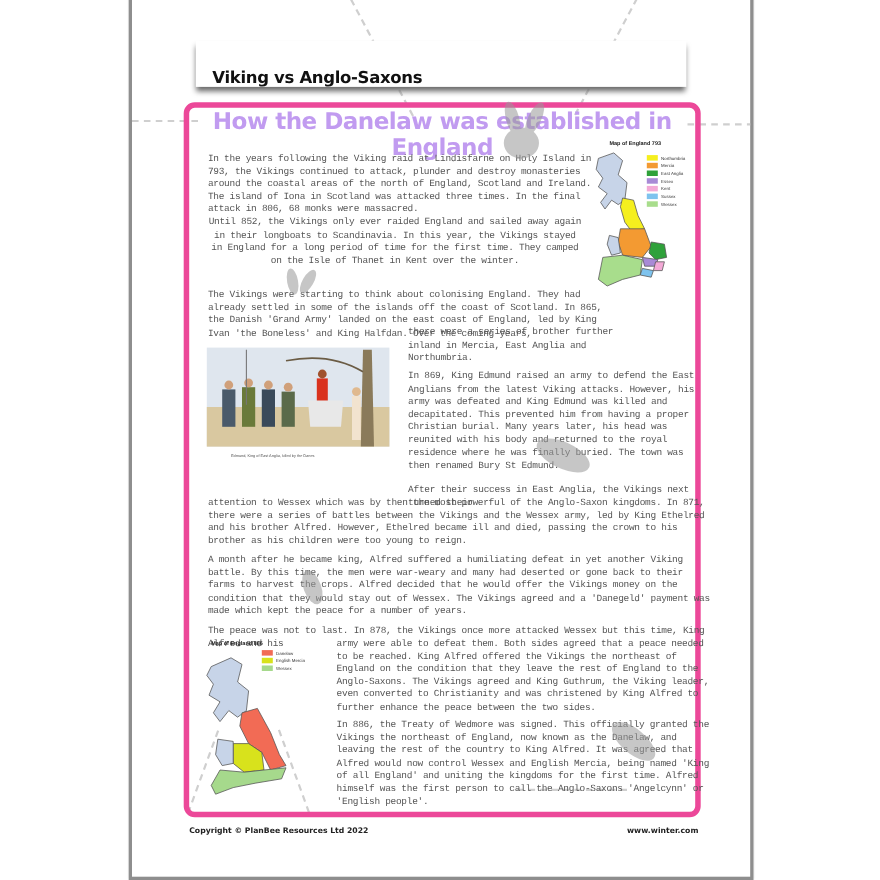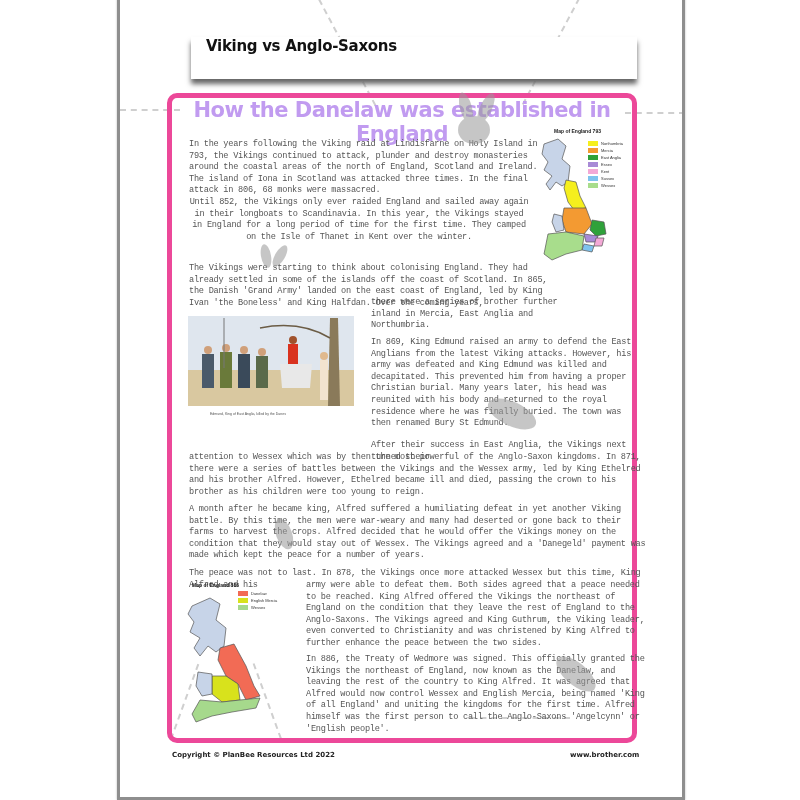--- a/index.html
+++ b/index.html
@@ -1,19 +1,19 @@
 <!DOCTYPE html>
 <html><head>
 <meta charset="utf-8">
 <style>
   html, body { margin: 0; padding: 0; }
   body { width: 800px; height: 800px; background: #ffffff; position: relative; overflow: hidden; font-family: "DejaVu Sans", sans-serif; }
   .page { position: absolute; left: 117px; top: -4px; width: 562px; height: 798px; background: #fff; border: 3px solid #8e8e8e; box-shadow: 0 0 2px #bbb; overflow: hidden; }
   .dash { position: absolute; border-top: 2px dashed #cfcfcf; transform-origin: 0 0; }
-  .header { position: absolute; left: 71px; top: 38px; width: 446px; height: 42px; background: #fff; box-shadow: 0 5px 5px #666; display: flex; justify-content: space-between; align-items: flex-start; padding: 0 15px 0 15px; box-sizing: border-box; }
+  .header { position: absolute; left: 58px; top: 38px; width: 446px; height: 42px; background: #fff; box-shadow: 0 5px 5px #666; display: flex; justify-content: space-between; align-items: flex-end; padding: 0 15px 0 15px; box-sizing: border-box; }
   .header span { font-family: "DejaVu Sans", sans-serif; font-weight: bold; font-size: 15px; color: #111; letter-spacing: -0.3px; }
   .panel { position: absolute; left: 47px; top: 94px; width: 470px; height: 650px; border: 5px solid #ec4899; border-radius: 10px; box-sizing: border-box; background: transparent; }
   .title { position: absolute; left: 0; right: 0; top: 0px; text-align: center; font-family: "DejaVu Sans", sans-serif; font-weight: bold; font-size: 21px; color: #c19bf0; letter-spacing: -0.5px; }
   .p { position: absolute; font-family: Liberation Mono, monospace; font-size: 8.6px; line-height: 11.6px; color: #555; letter-spacing: -0.25px; margin: 11px; }
   .map { position: absolute; }
   .legend-title { font-family: "Liberation Sans", sans-serif; font-size: 5px; font-weight: bold; color: #222; }
   .legend-row { display: flex; align-items: center; font-family: "Liberation Sans", sans-serif; font-size: 4px; color: #333; height: 7px; }
   .legend-row i { display: inline-block; width: 10px; height: 5px; margin-right: 3px; }
   .illus { position: absolute; }
   .footer { position: absolute; font-family: "DejaVu Sans", sans-serif; font-weight: bold; font-size: 7px; color: #222; text-align: right; }
@@ -160,14 +160,14 @@
     </svg>
     <svg class="bunny" style="left:88px;top:418px;" width="50" height="40">
       <ellipse cx="24" cy="18" rx="8" ry="16" fill="#999" transform="rotate(-20 24 18)"></ellipse>
     </svg>
     <svg class="bunny" style="left:370px;top:550px;" width="70" height="50">
       <ellipse cx="34" cy="26" rx="24" ry="11" fill="#999" transform="rotate(40 34 26)"></ellipse>
     </svg>
   </div>
 
   <div class="footer" style="left:52px;top:752px;">Copyright © PlanBee Resources Ltd 2022</div>
-  <div class="footer" style="left:450px;top:752px;">www.brother.com</div>
+  <div class="footer" style="left:450px;top:752px;">www.winter.com</div>
 </div>
 
 </body></html>

